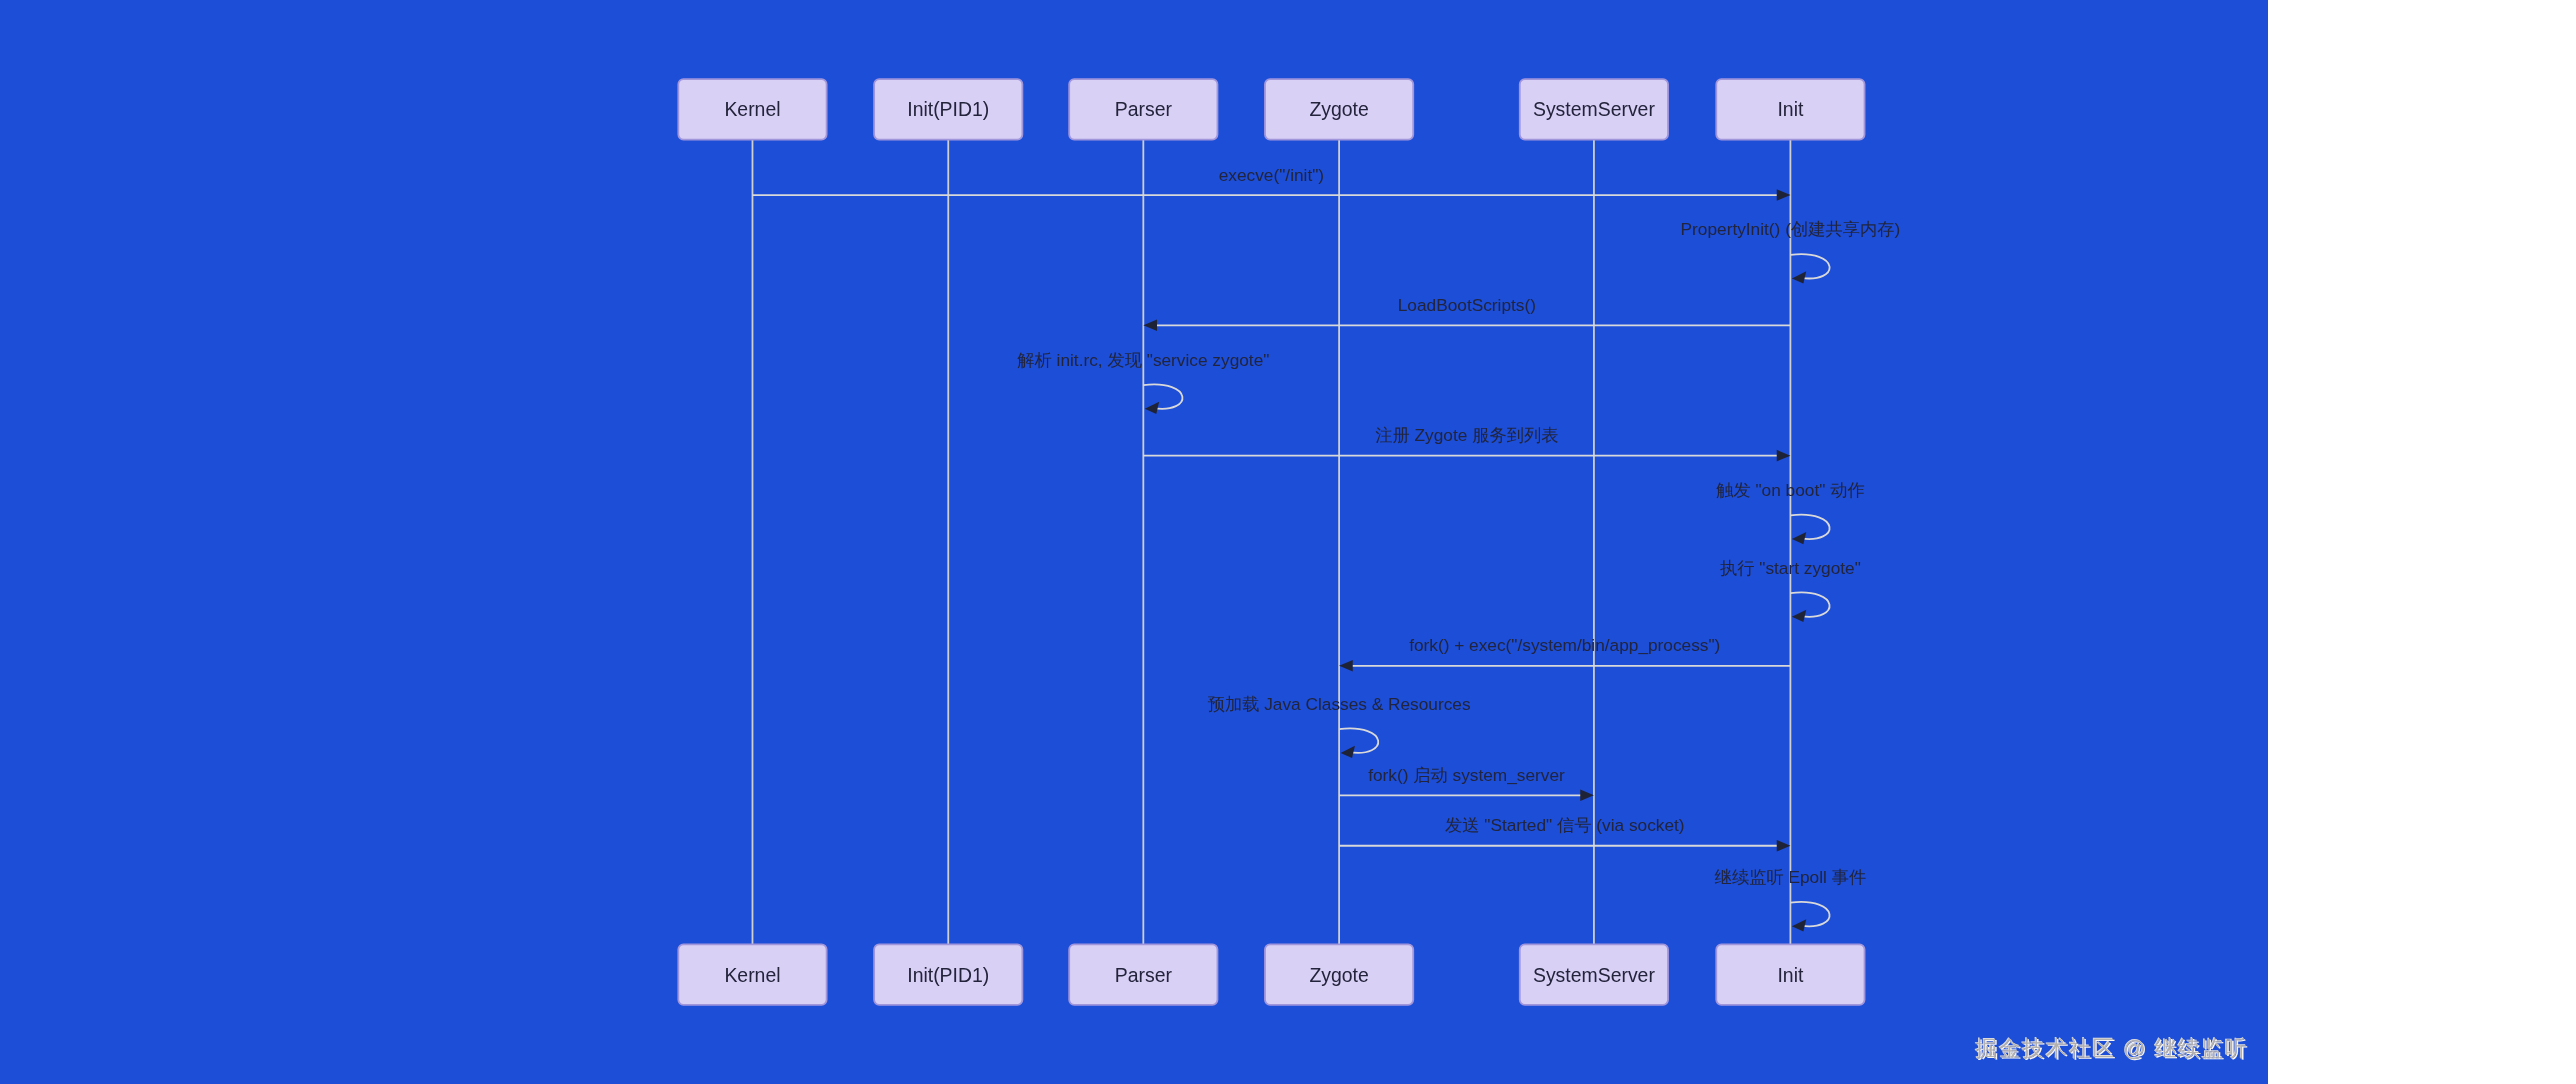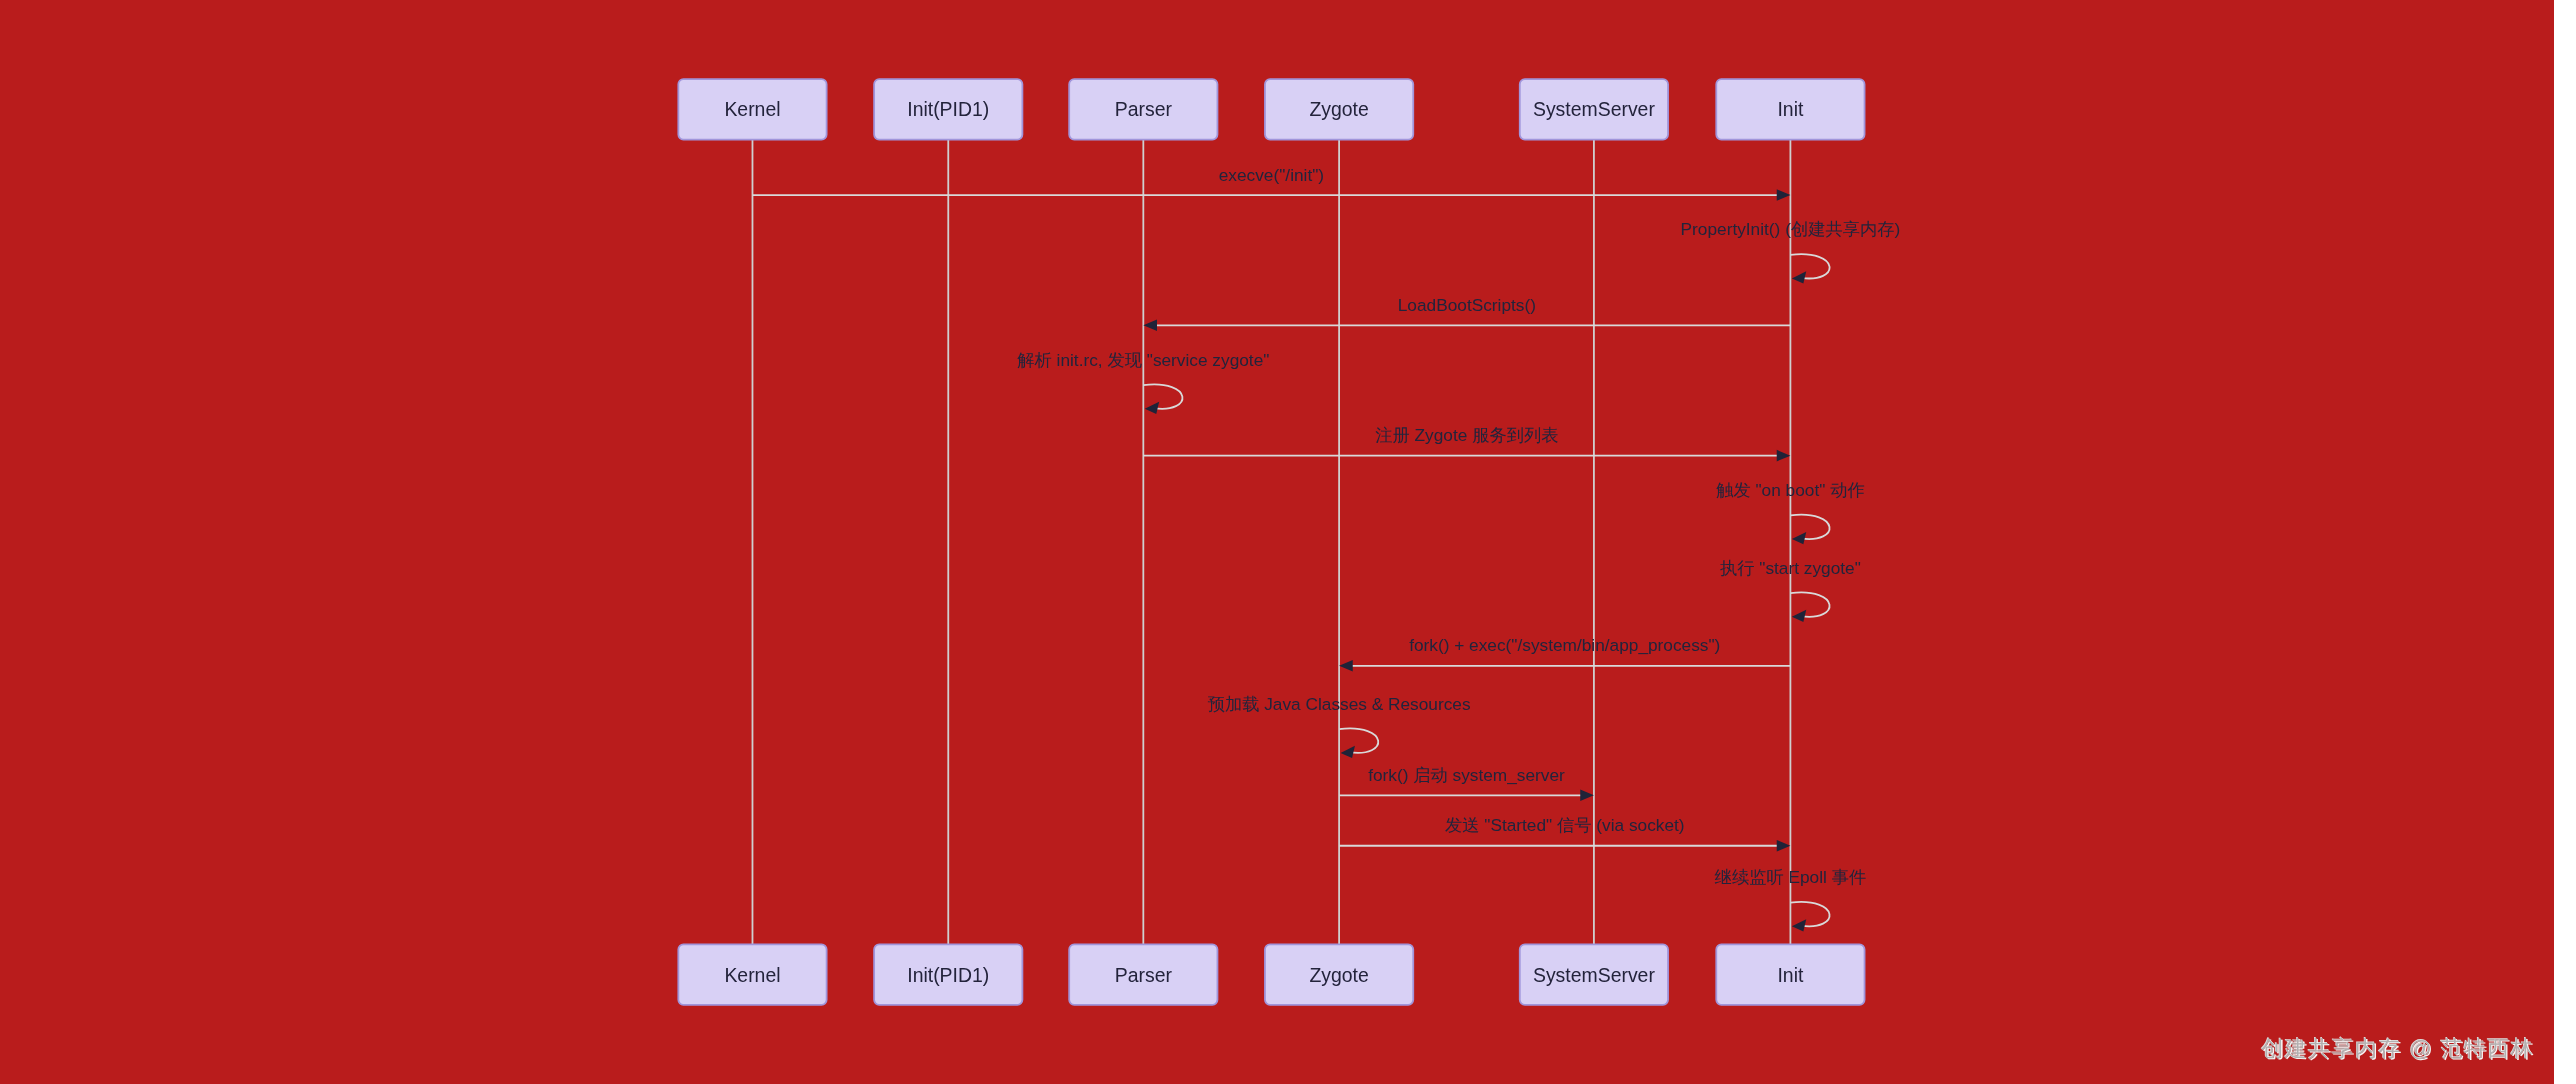--- a/index.html
+++ b/index.html
@@ -6,23 +6,23 @@
     margin: 0;
     padding: 0;
     background: #ffffff;
     width: 2576px;
     height: 1084px;
     font-family: "Liberation Sans", "DejaVu Sans", sans-serif;
     overflow: hidden;
   }
   #stage {
     position: relative;
-    width: 2554px;
+    width: 2268px;
     height: 1084px;
-    background: #b91c1c;
+    background: #1d4ed8;
   }
   #seq-svg {
     position: absolute;
     left: 0;
     top: 0;
   }
   #seq-svg text {
     font-family: "Liberation Sans", "DejaVu Sans", sans-serif;
   }
   .watermark {
@@ -150,15 +150,15 @@
         <line x1="1860" y1="1175" x2="2481" y2="1175" stroke="#d9d9d9" stroke-width="2.5"></line>
         <polygon points="2487,1175 2468,1167 2468,1183" fill="#1f2338"></polygon>
         <text x="2173.5" y="1155" text-anchor="middle" font-size="24" fill="#21243c">发送 "Started" 信号 (via socket)</text>
       </g>
       <g>
         <text x="2487" y="1227" text-anchor="middle" font-size="24" fill="#21243c">继续监听 Epoll 事件</text>
         <path d="M 2487,1254 C 2557,1246 2557,1294 2501,1286" fill="none" stroke="#d9d9d9" stroke-width="2.5"></path>
         <polygon points="2489,1287 2509,1277 2505,1294" fill="#1f2338"></polygon>
       </g>
     </svg>
-  <div class="watermark">创建共享内存 @ 范特西林</div>
+  <div class="watermark">掘金技术社区 @ 继续监听</div>
 </div>
 
 
 </body></html>

